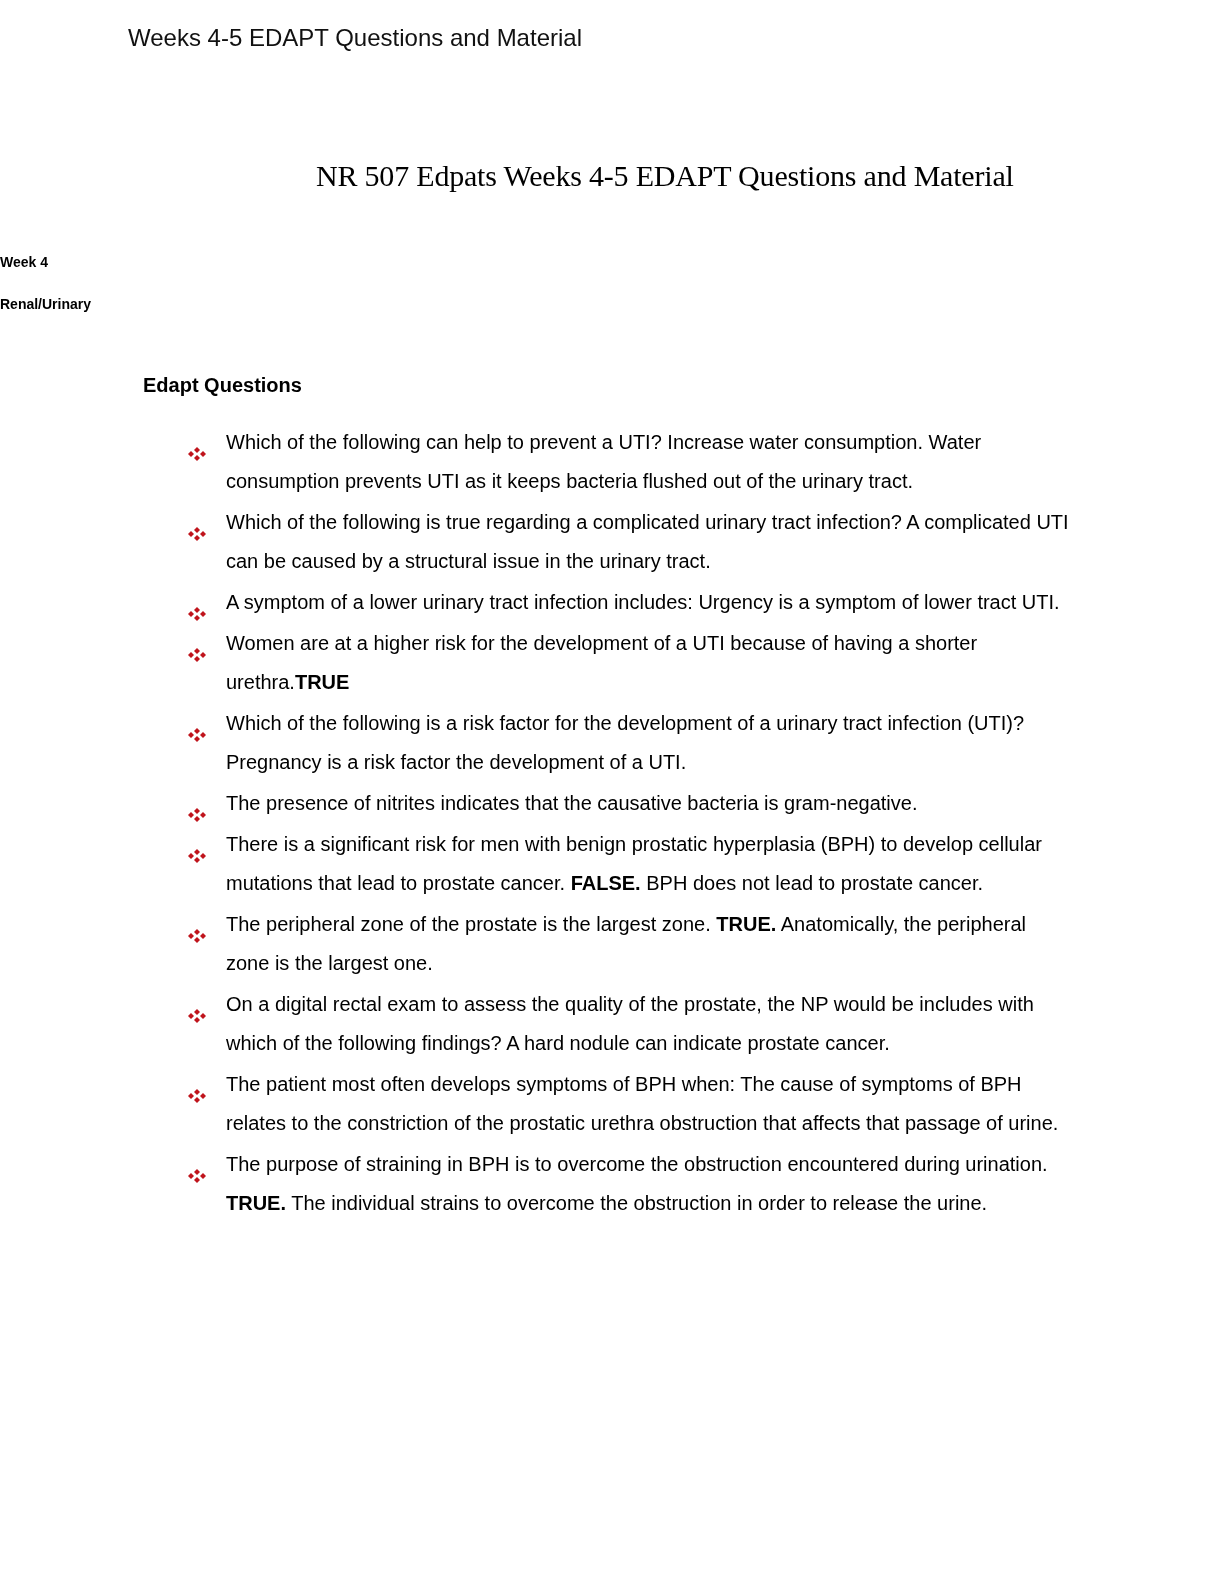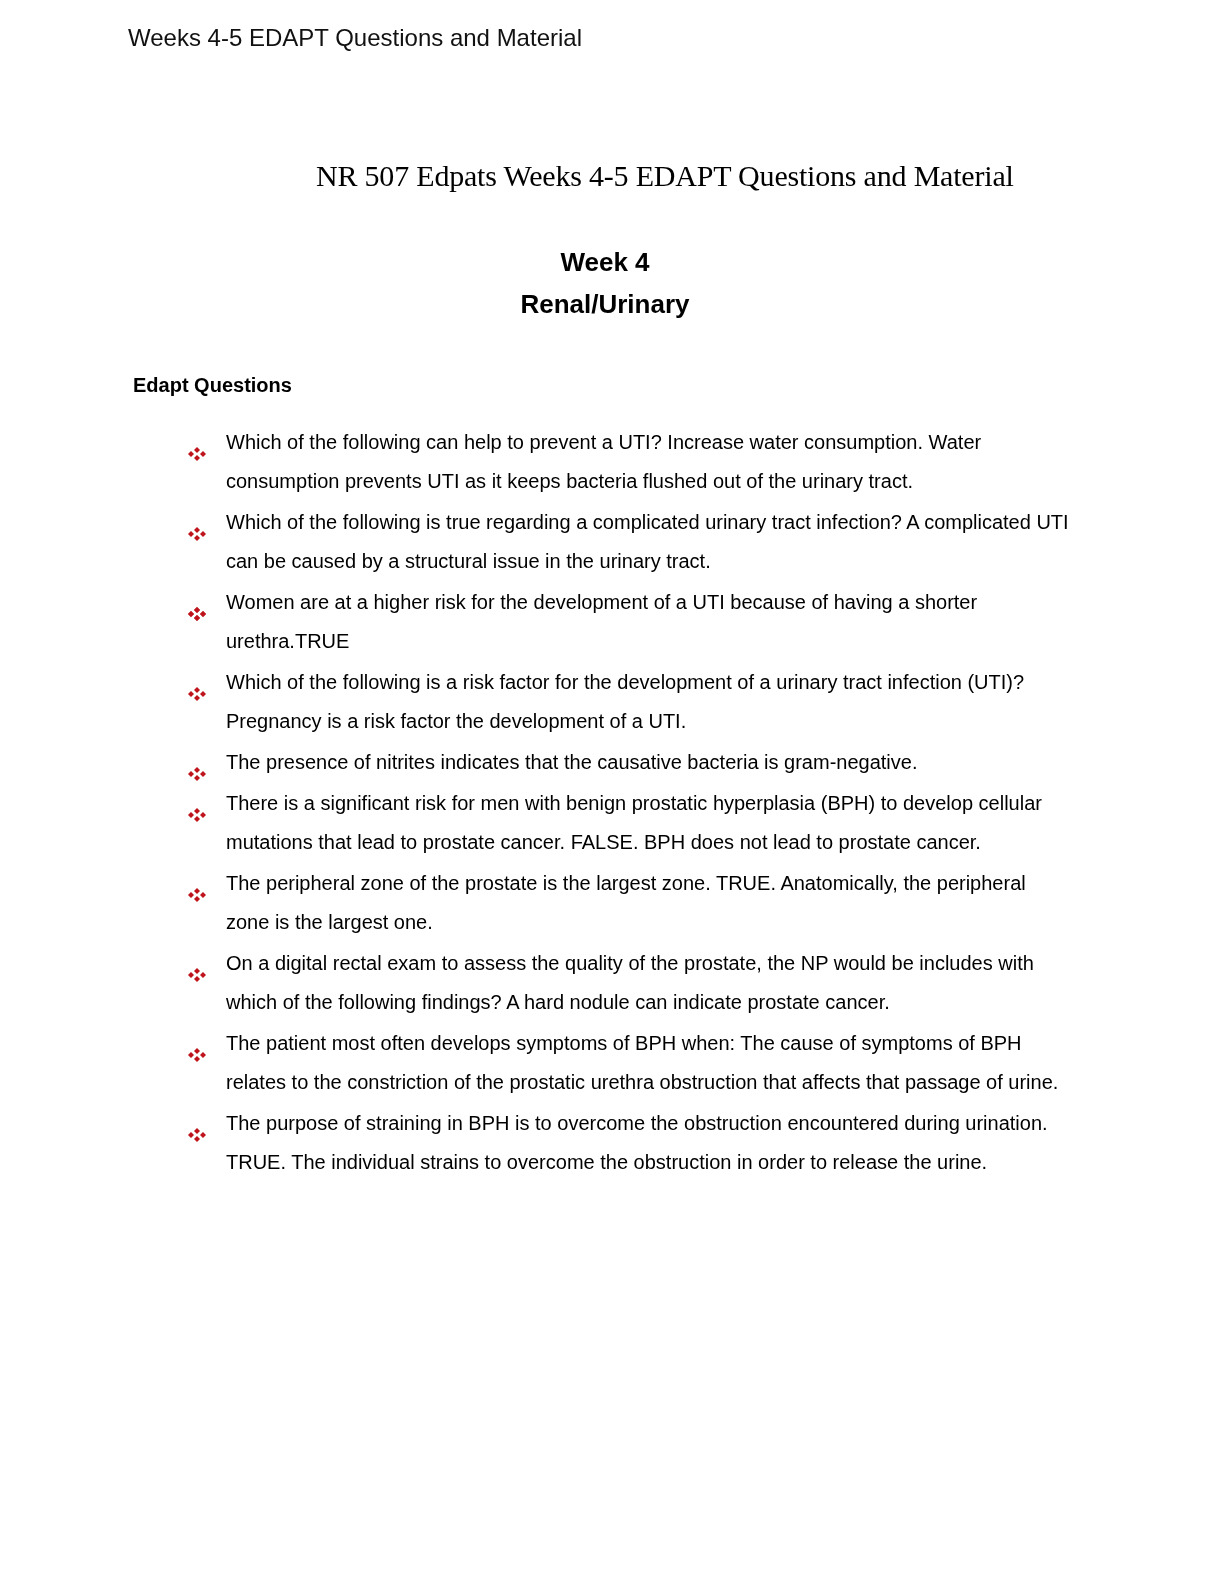--- a/index.html
+++ b/index.html
@@ -31,30 +31,29 @@
       font-weight: normal;
       font-size: 30px;
       line-height: 40px;
       white-space: nowrap;
       letter-spacing: -0.2px;
     }
     .center-heading {
       position: absolute;
       left: 0;
       width: 1210px;
-      text-align: center;
       font-weight: bold;
-      font-size: 26px;
+      font-size: 14px;
       line-height: 24px;
     }
     .week-heading { top: 250px; }
     .topic-heading { top: 292px; }
     .section-heading {
       position: absolute;
-      left: 133px;
+      left: 143px;
       top: 373px;
       font-weight: bold;
       font-size: 20px;
       line-height: 24px;
     }
     .qa-list {
       position: absolute;
       left: 214px;
       top: 411px;
       width: 845px;
@@ -68,21 +67,21 @@
       line-height: 39px;
       margin-bottom: 2px;
     }
     .qa-item .bullet {
       position: absolute;
       left: -38px;
       top: 12px;
       width: 18px;
       height: 14px;
     }
-    .qa-item b { font-weight: normal; }
+    .qa-item b { font-weight: bold; }
   </style>
 </head>
 <body>
 
 <div class="running-header">Weeks 4-5 EDAPT Questions and Material</div>
 
 <div class="doc-title">NR 507 Edpats Weeks 4-5 EDAPT Questions and Material</div>
 
 <div class="center-heading week-heading">Week 4</div>
 <div class="center-heading topic-heading">Renal/Urinary</div>
@@ -108,21 +107,21 @@
         </svg></span>
     <span>Which of the following is true regarding a complicated urinary tract infection?  A complicated UTI can be caused by a structural issue in the urinary tract.</span><b></b><span></span>
   </li>
   <li class="qa-item">
     <span class="bullet"><svg width="18" height="14" viewBox="0 0 18 14">
           <polygon points="9,0 12,3 9,6 6,3" fill="#c0141c"></polygon>
           <polygon points="9,8 12,11 9,14 6,11" fill="#c0141c"></polygon>
           <polygon points="3,4 6,7 3,10 0,7" fill="#c0141c"></polygon>
           <polygon points="15,4 18,7 15,10 12,7" fill="#c0141c"></polygon>
         </svg></span>
-    <b></b><span></span>
+    <span>A symptom of a lower urinary tract infection includes:  Urgency is a symptom of lower tract UTI.</span><b></b><span></span>
   </li>
   <li class="qa-item">
     <span class="bullet"><svg width="18" height="14" viewBox="0 0 18 14">
           <polygon points="9,0 12,3 9,6 6,3" fill="#c0141c"></polygon>
           <polygon points="9,8 12,11 9,14 6,11" fill="#c0141c"></polygon>
           <polygon points="3,4 6,7 3,10 0,7" fill="#c0141c"></polygon>
           <polygon points="15,4 18,7 15,10 12,7" fill="#c0141c"></polygon>
         </svg></span>
     <span>Women are at a higher risk for the development of a UTI because of having a shorter urethra.</span><b>TRUE</b><span></span>
   </li>

